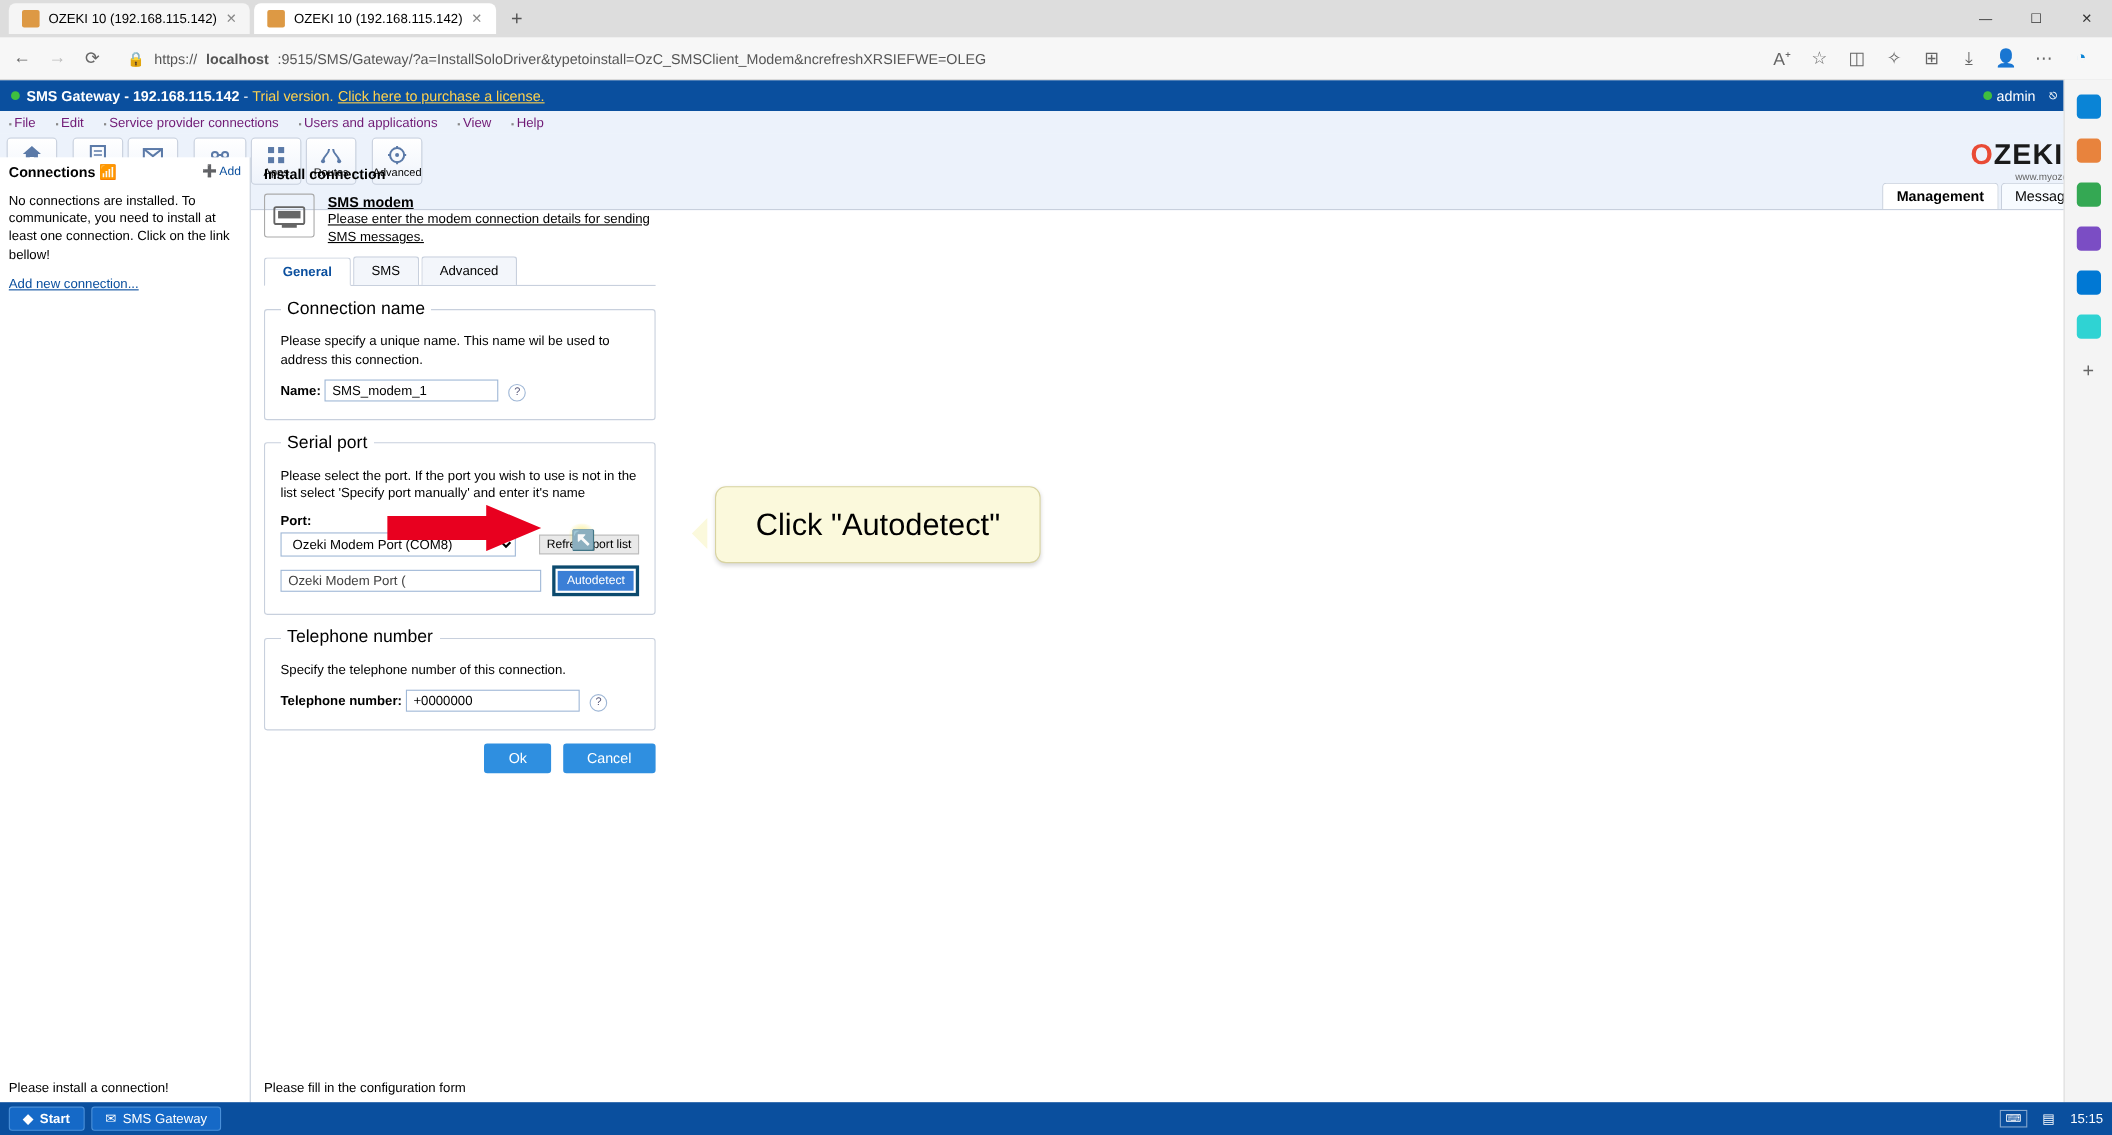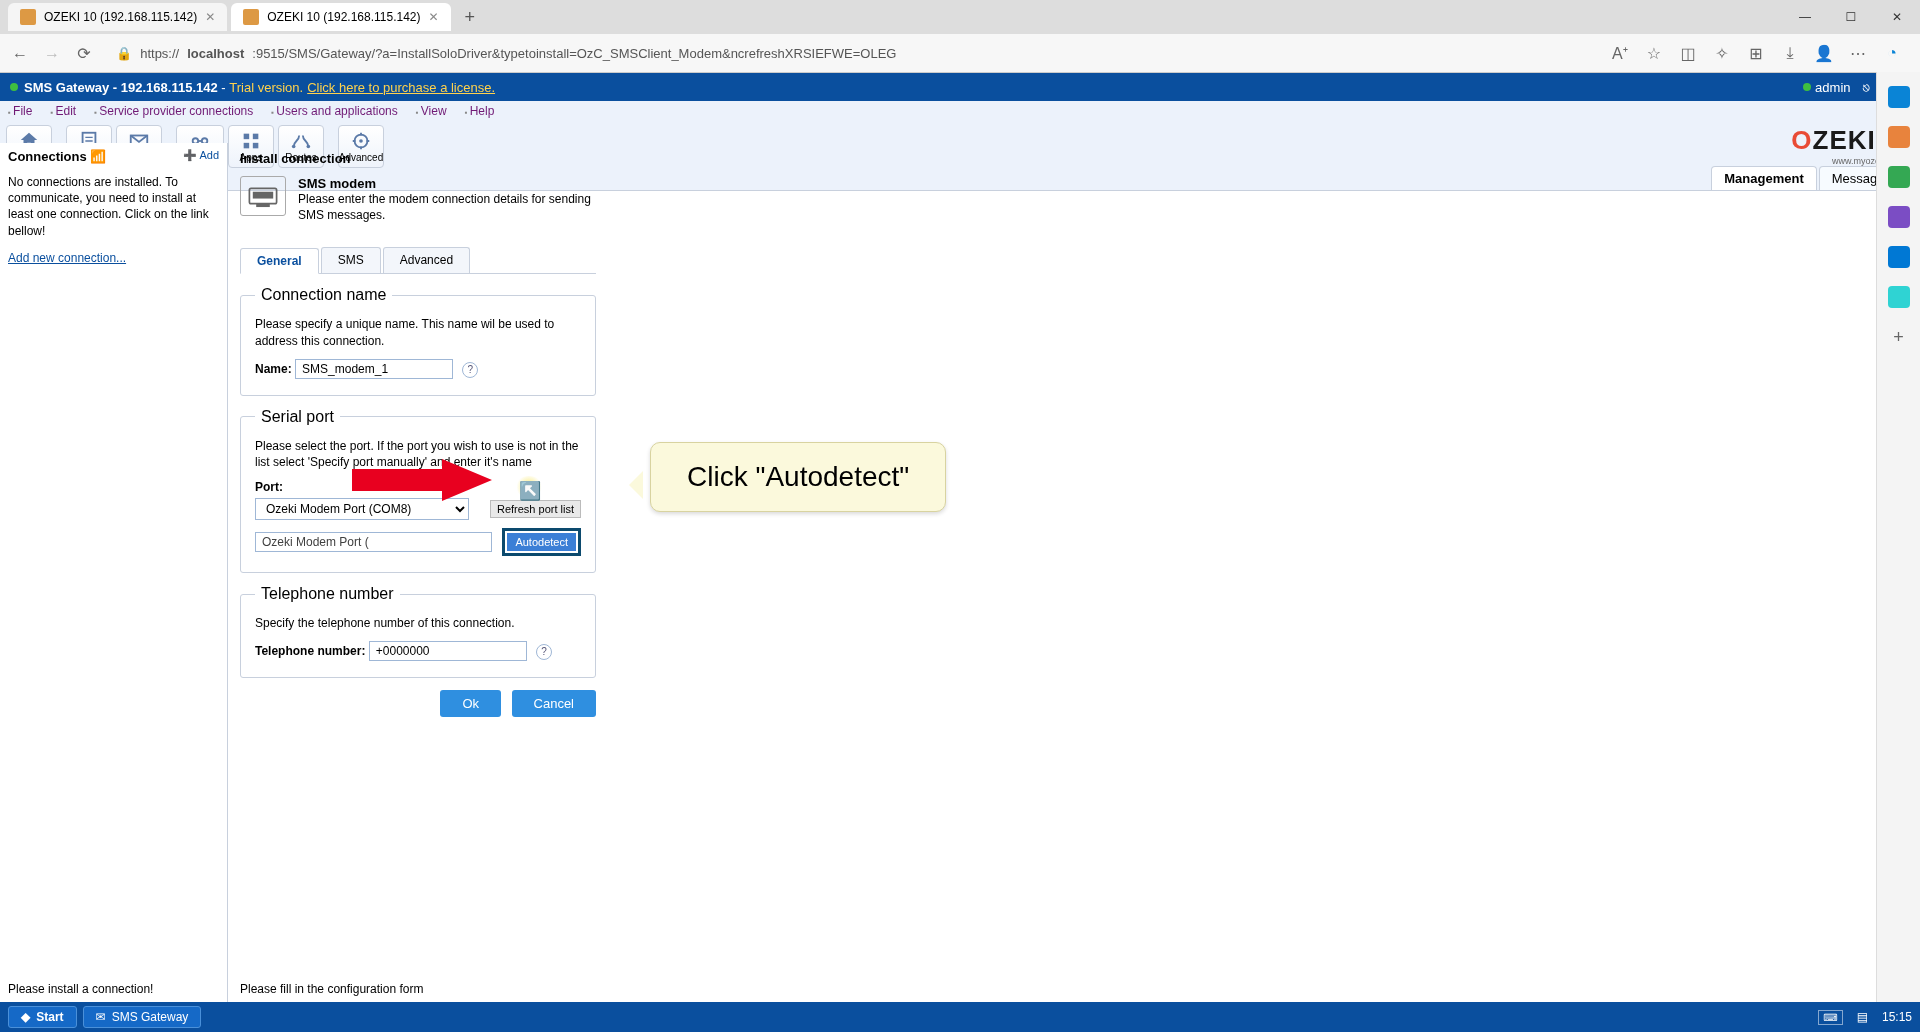--- a/index.html
+++ b/index.html
@@ -56,21 +56,21 @@
 .left-panel { width:228px; border-right:1px solid #c8d0dd; background:#fff; padding:6px 8px; font-size:12px; }
 .left-panel h4{font-size:13px; font-weight:bold; display:inline-block;}
 .left-panel .addlink{float:right; font-size:11px; color:#0a4f9e;}
 .left-panel .addlink::before{content:"\2795"; color:#4a4; margin-right:2px;}
 .left-panel p{margin-top:10px; line-height:1.35;}
 .left-panel a.newconn{color:#0a4f9e; text-decoration:underline; display:inline-block; margin-top:12px;}
 .left-status{position:absolute; bottom:6px; left:8px; font-size:12px;}
 
 .center-panel { flex:1; padding:8px 12px; position:relative; }
 .center-panel h3{font-size:13px; font-weight:bold; margin-bottom:10px;}
-.install-header{display:flex; gap:12px; margin-bottom:24px;}
+.install-header{display:flex; gap:12px; margin-bottom:10px;text-decoration:underline;}
 .modem-icon{width:46px;height:40px; border:1px solid #aaa; border-radius:3px; display:flex; align-items:center; justify-content:center;}
 .modem-icon svg{width:34px;height:28px;}
 .install-desc h4{font-size:13px; font-weight:bold;}
 .install-desc p{font-size:12px; line-height:1.35; max-width:300px;}
 
 .form-tabs{display:flex; border-bottom:1px solid #c8d0dd; width:356px;}
 .form-tab{padding:5px 16px; font-size:12px; border:1px solid #c8d0dd; border-bottom:none; margin-right:2px; background:#f3f6fb; cursor:pointer; border-radius:3px 3px 0 0;}
 .form-tab.active{background:#fff; color:#0a4f9e; font-weight:bold; border-bottom:1px solid #fff; position:relative; top:1px;}
 
 fieldset{border:1px solid #c8d0dd; border-radius:3px; margin-top:12px; padding:12px 14px 16px; width:356px; font-size:12px;}

